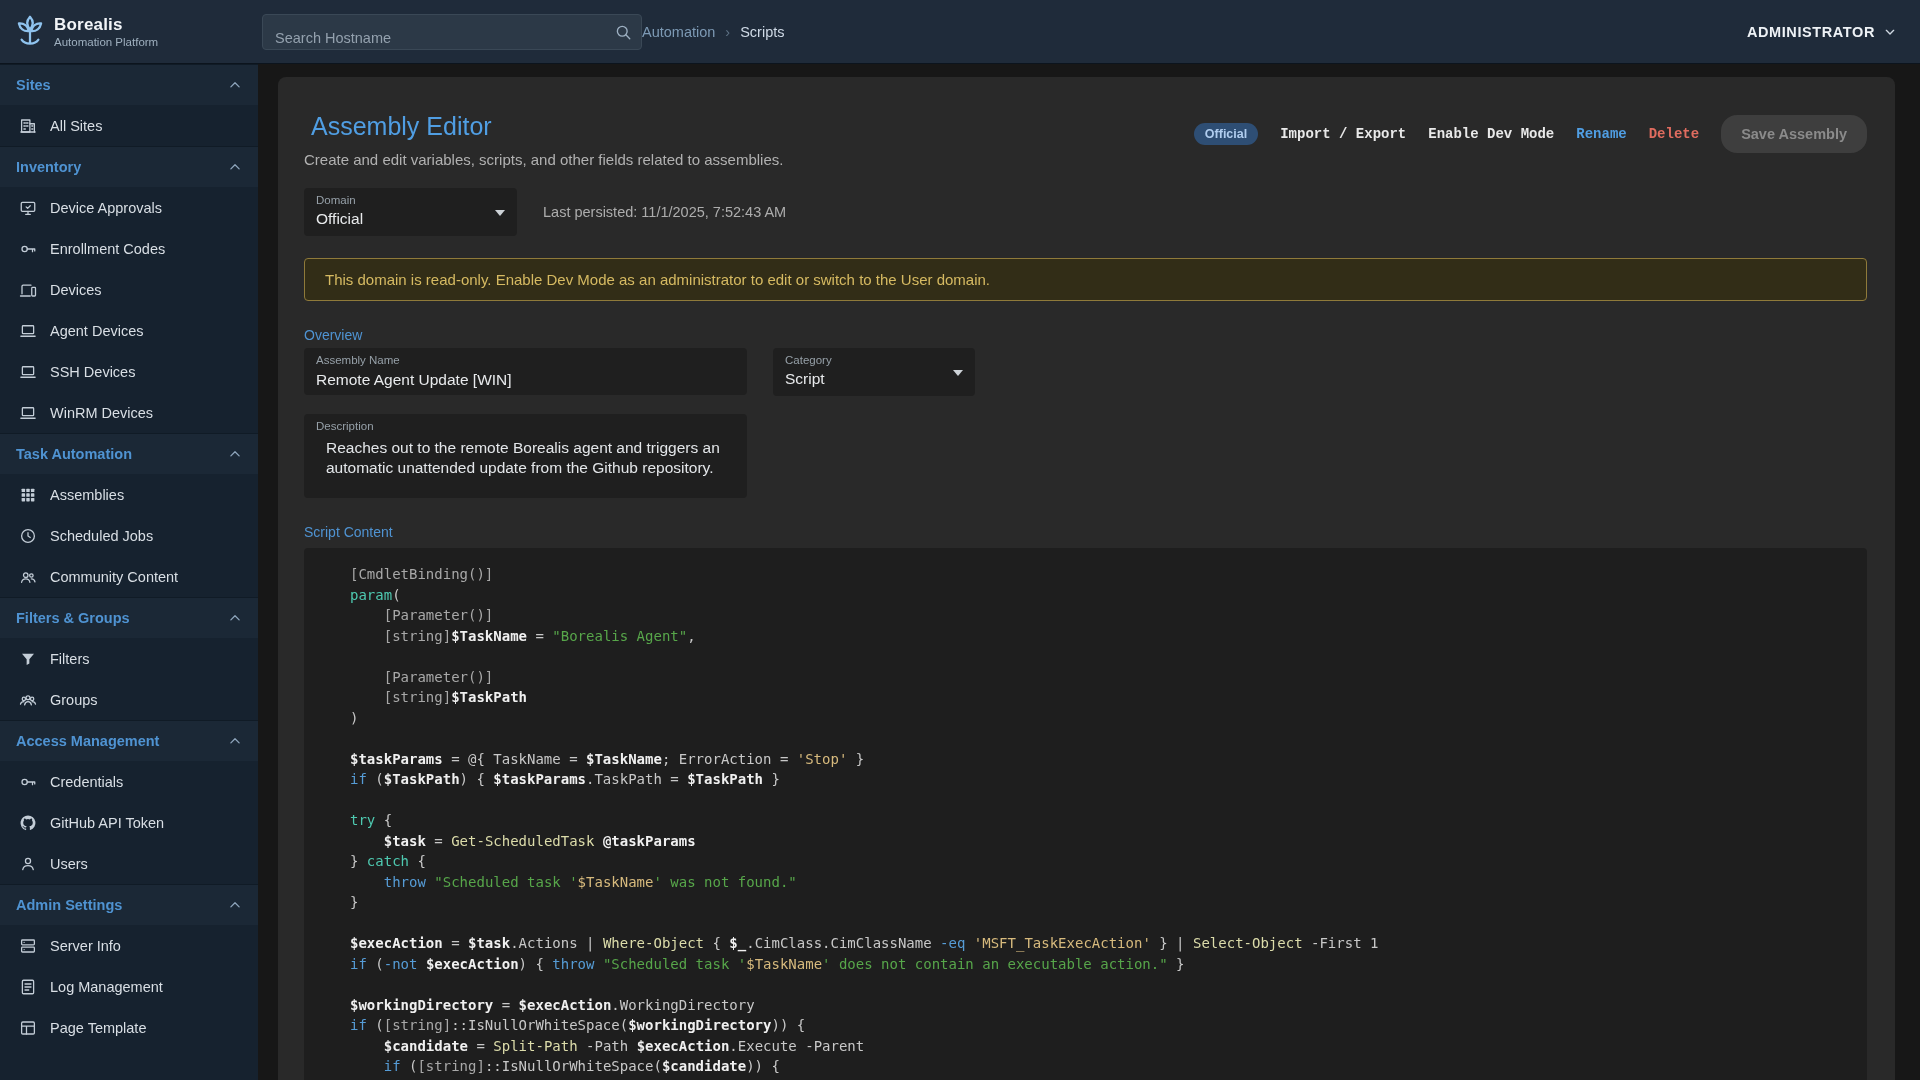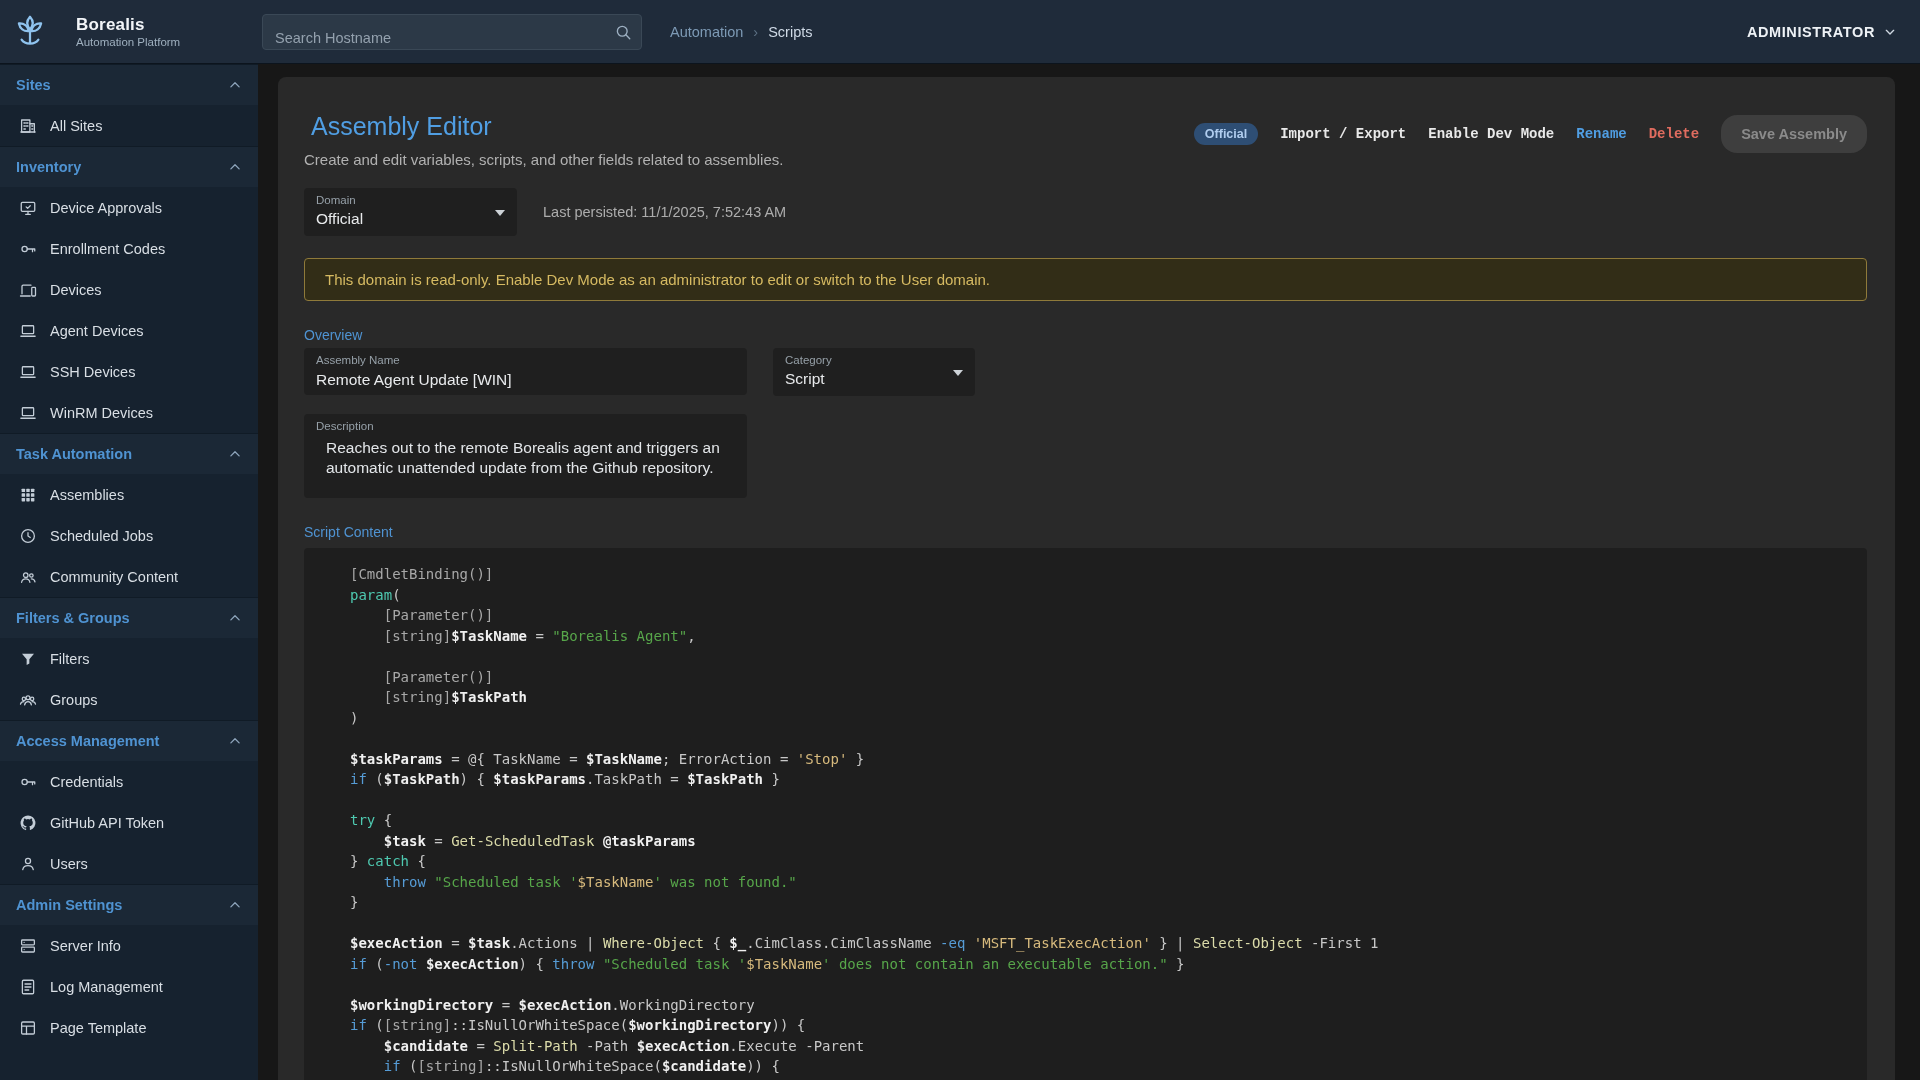--- a/index.html
+++ b/index.html
@@ -8,31 +8,31 @@
     width:1920px; height:1080px; overflow:hidden;
     background:#171717; color:#e6e6e6;
     font-family:"Liberation Sans", sans-serif;
   }
   .app { display:grid; width:100%; height:100%;
          grid-template-rows:64px 1fr; grid-template-columns:258px 1fr; }
 
   
   .topbar { grid-column:1/3; display:flex; align-items:center;
             background:#1f2b3a; border-bottom:1px solid #0c141d; }
-  .brand { width:258px; flex:none; display:flex; align-items:center; gap:28px; padding-left:12px; cursor:pointer; }
+  .brand { width:258px; flex:none; display:flex; align-items:center; gap:6px; padding-left:12px; cursor:pointer; }
   .brand-name { font-size:17px; font-weight:bold; color:#f2f5f8; letter-spacing:.2px; }
   .brand-sub { font-size:11.5px; color:#9fb0bf; margin-top:1px; }
   .search { position:relative; width:380px; margin-left:4px; }
   .search input { width:100%; height:36px; background:#2c3947; border:1px solid #3a4856;
                   border-radius:4px; color:#f97316; padding:12px 36px 0 12px;
                   font-size:14.5px; font-family:inherit; outline:none; }
   .search input::placeholder { color:#94a1ae; }
   .search .icon { position:absolute; right:10px; top:50%; transform:translateY(-50%);
                   color:#9db0c2; display:flex; }
-  .breadcrumb { display:flex; align-items:center; gap:10px; margin-left:28px; font-size:14.5px; }
+  .breadcrumb { display:flex; align-items:center; gap:10px; font-size:14.5px; }
   .crumb { color:#7d9ab5; cursor:pointer; }
   .crumb.current { color:#cfdae6; }
   .crumb-sep { color:#5d7184; }
   .user-menu { margin-left:auto; margin-right:22px; display:flex; align-items:center; gap:7px;
                font-size:14.5px; font-weight:bold; letter-spacing:.6px; color:#eef2f6; cursor:pointer; }
   .user-menu .icon { color:#cfd8e2; display:flex; }
 
   
   .sidebar { background:#16222f; overflow:hidden; }
   .nav-section-header { height:41px; display:flex; align-items:center; justify-content:space-between;

